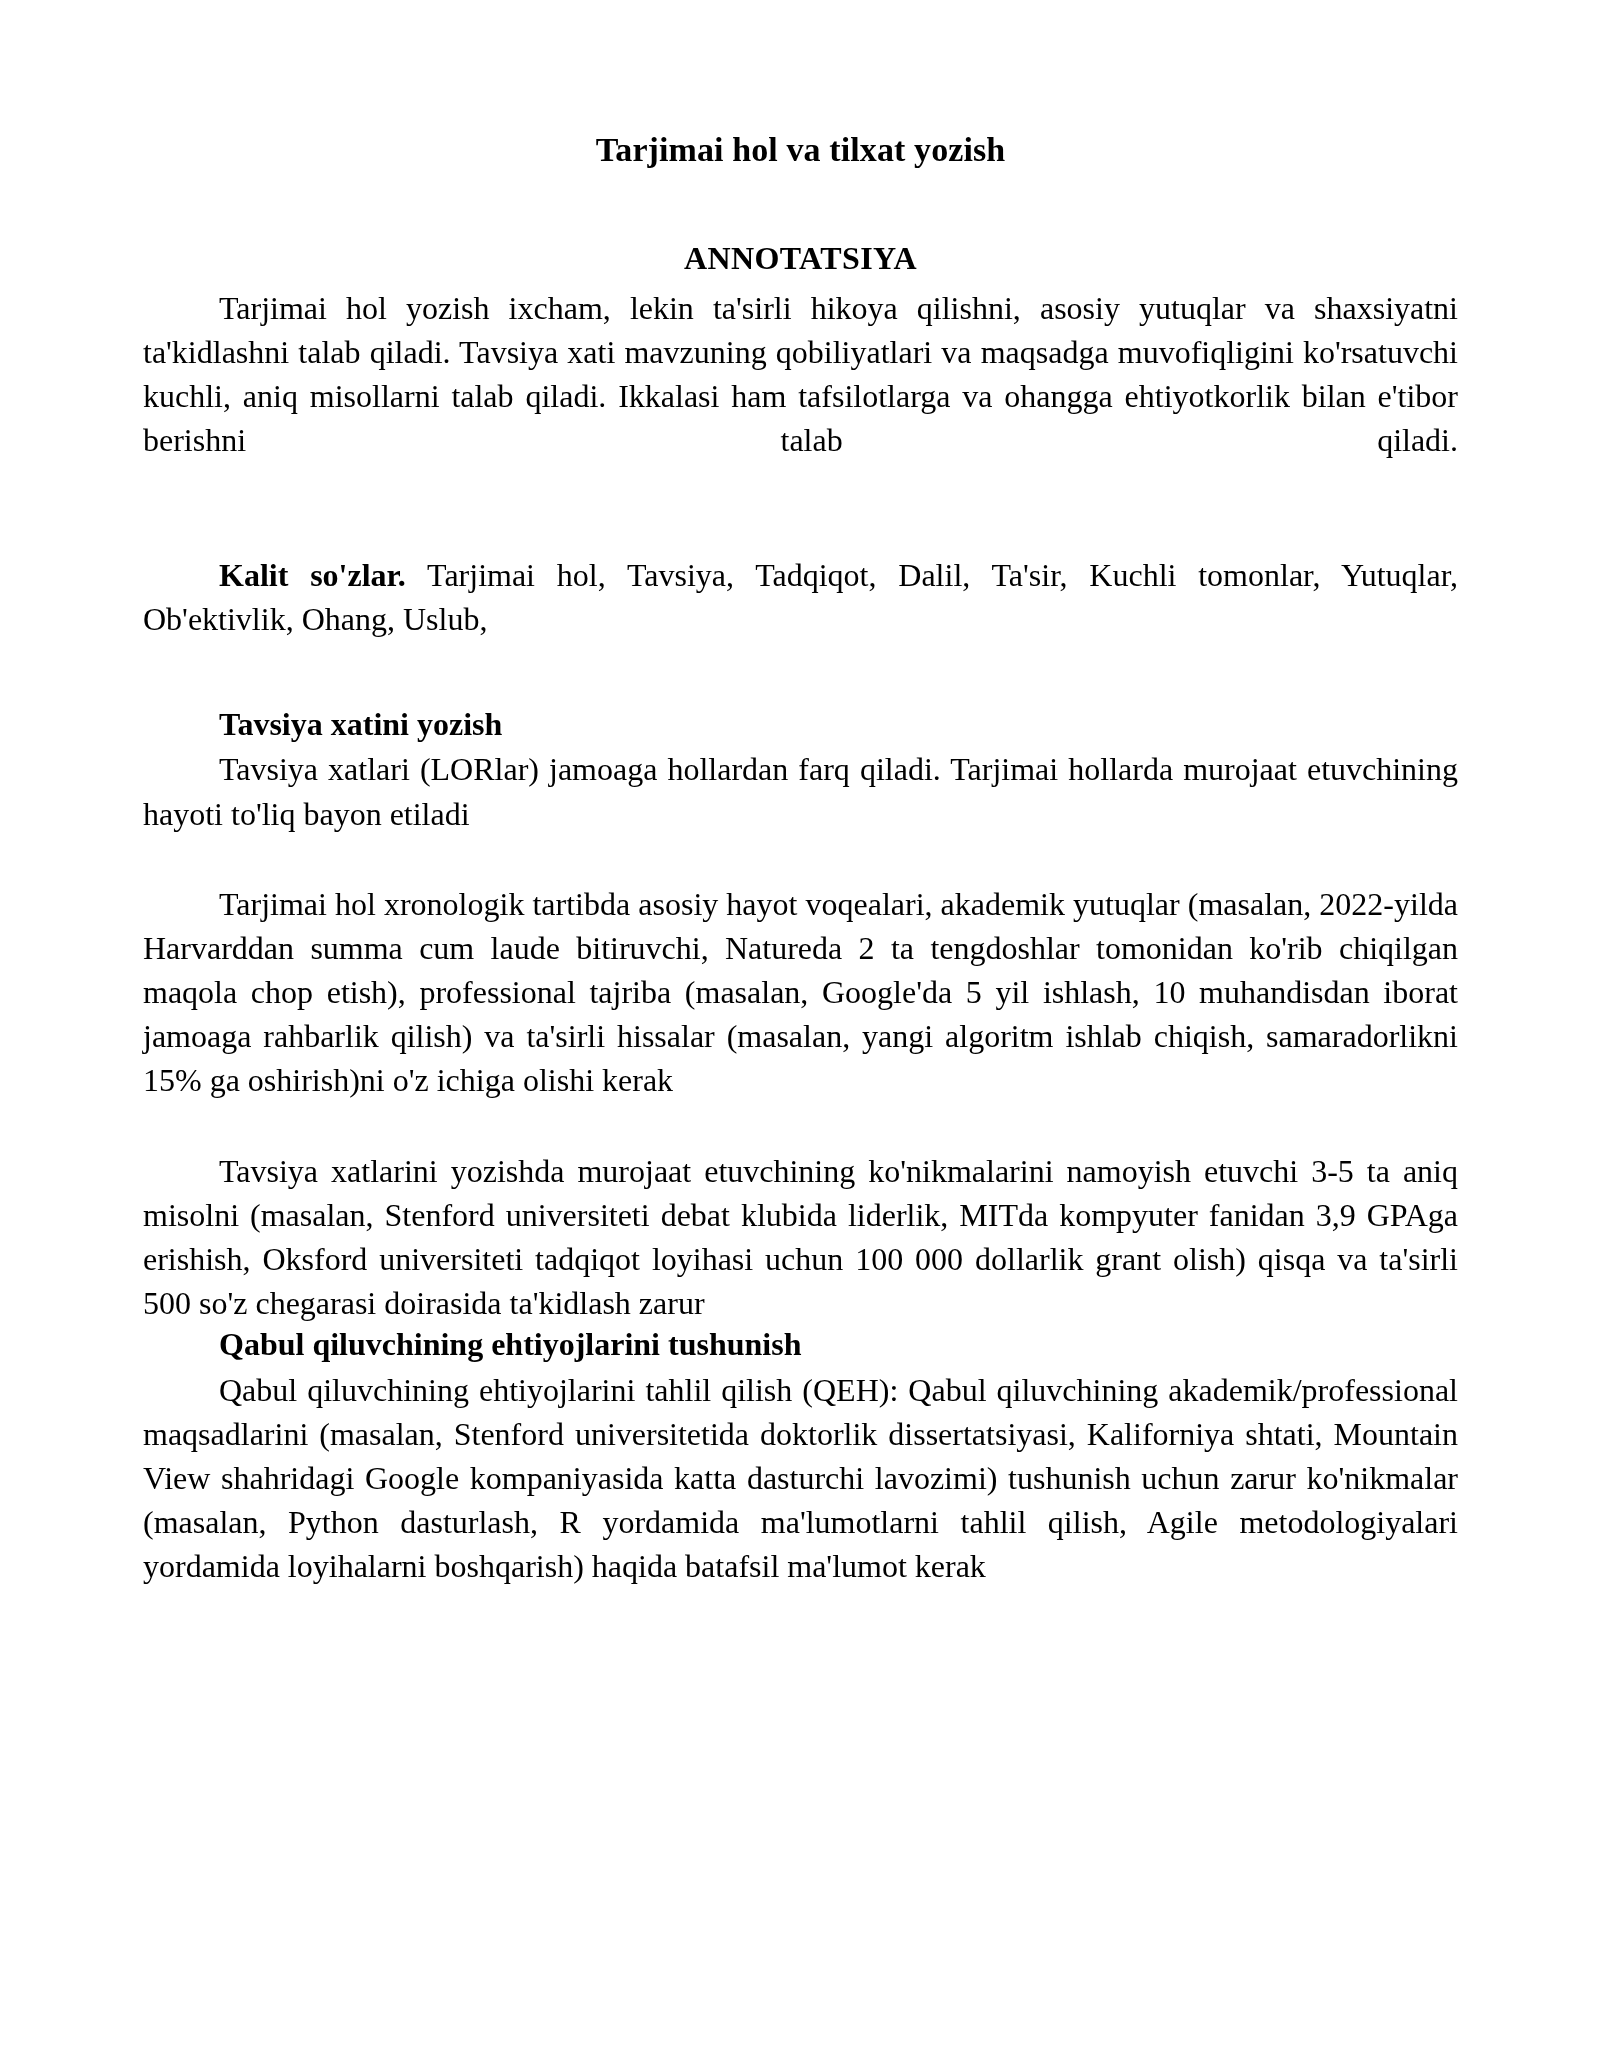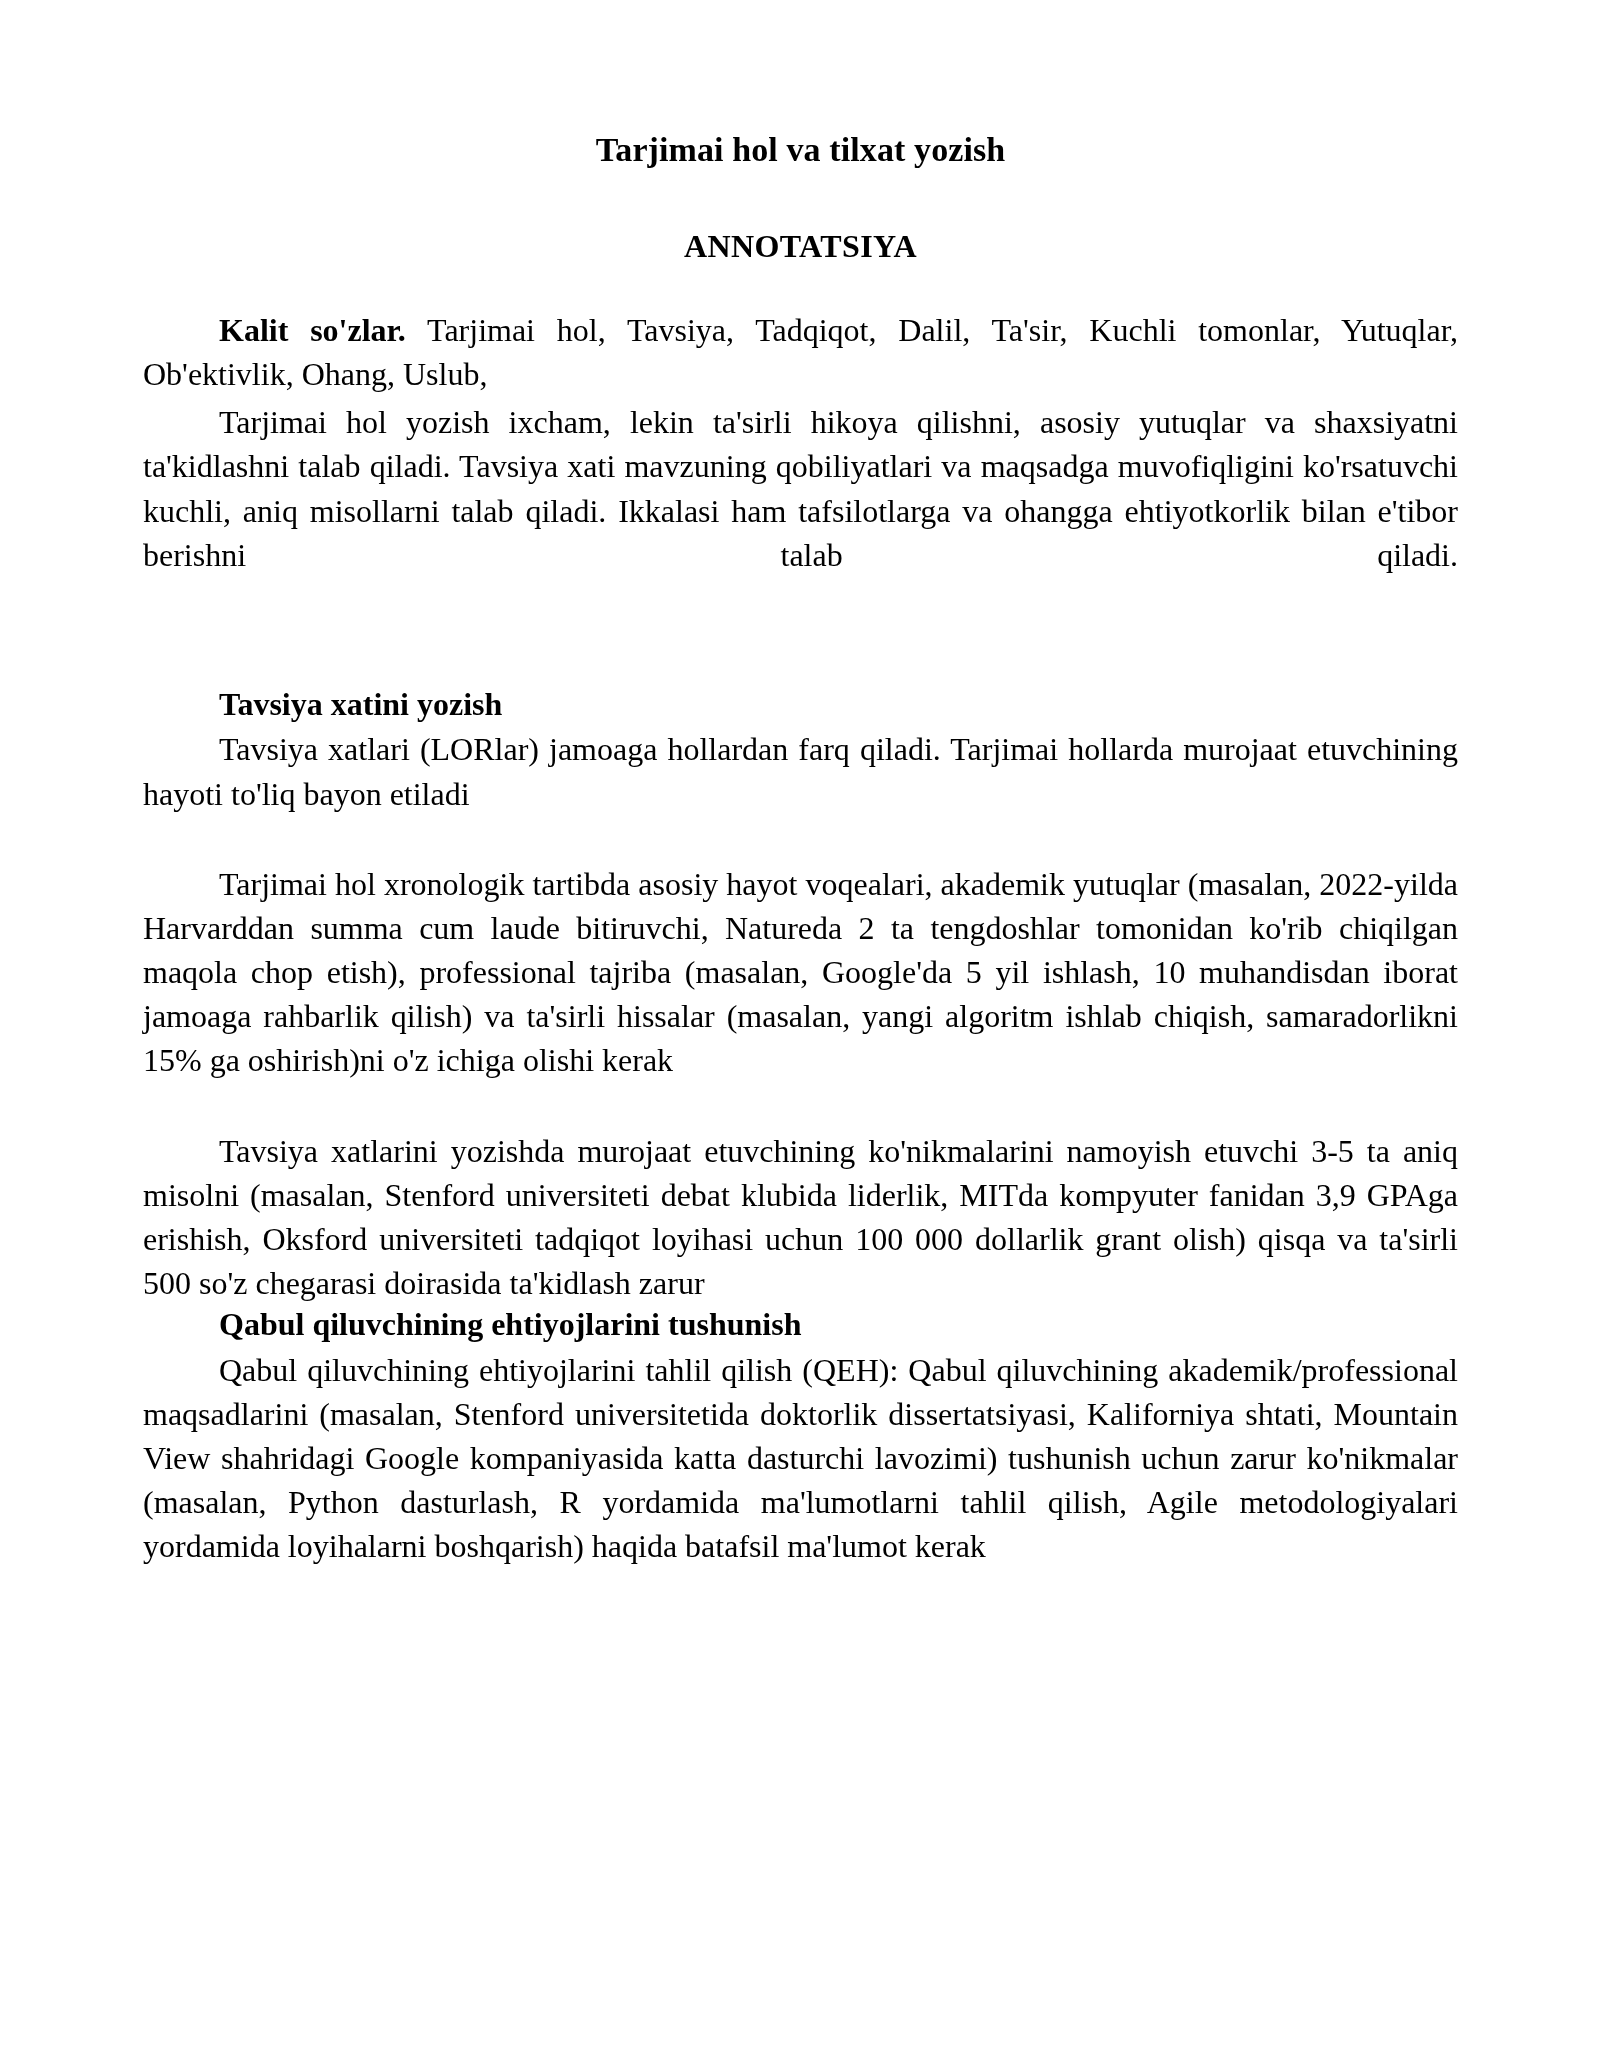--- a/index.html
+++ b/index.html
@@ -50,21 +50,21 @@
     line-height: 1.0;
     margin: 0;
     padding-top: 56px;
   }
 
   .abstract-heading {
     text-align: center;
     font-size: 32px;
     font-weight: bold;
     line-height: 1.0;
-    margin: 0;
+    margin: 12px;
     padding-top: 63px;
     letter-spacing: 0.4px;
   }
 
   p.body-par {
     font-size: 32px;
     line-height: 1.38;
     text-align: justify;
     text-justify: inter-word;
     margin: 0;
@@ -109,23 +109,23 @@
 <body>
 
 <div class="page">
   <div class="content">
 
     <h1 class="doc-title">Tarjimai hol va tilxat yozish</h1>
 
 
     <div class="abstract-heading">ANNOTATSIYA</div>
 
+    <p class="body-par tight force-justify">Tarjimai hol yozish ixcham, lekin ta'sirli hikoya qilishni, asosiy yutuqlar va shaxsiyatni ta'kidlashni talab qiladi. Tavsiya xati mavzuning qobiliyatlari va maqsadga muvofiqligini ko'rsatuvchi kuchli, aniq misollarni talab qiladi. Ikkalasi ham tafsilotlarga va ohangga ehtiyotkorlik bilan e'tibor berishni talab qiladi.</p>
+
     <p class="body-par gap-md"><span class="kw-label">Kalit so'zlar.</span><span> Tarjimai hol, Tavsiya, Tadqiqot, Dalil, Ta'sir, Kuchli tomonlar, Yutuqlar, Ob'ektivlik, Ohang, Uslub,</span></p>
-
-    <p class="body-par tight force-justify">Tarjimai hol yozish ixcham, lekin ta'sirli hikoya qilishni, asosiy yutuqlar va shaxsiyatni ta'kidlashni talab qiladi. Tavsiya xati mavzuning qobiliyatlari va maqsadga muvofiqligini ko'rsatuvchi kuchli, aniq misollarni talab qiladi. Ikkalasi ham tafsilotlarga va ohangga ehtiyotkorlik bilan e'tibor berishni talab qiladi.</p>
 
     <div class="spacer-xl"></div>
 
     <h2 class="section-heading sec-gap-1">Tavsiya xatini yozish</h2>
 
     <p class="body-par tight">Tavsiya xatlari (LORlar) jamoaga hollardan farq qiladi. Tarjimai hollarda murojaat etuvchining hayoti to'liq bayon etiladi</p>
 
     <p class="body-par gap-md">Tarjimai hol xronologik tartibda asosiy hayot voqealari, akademik yutuqlar (masalan, 2022-yilda Harvarddan summa cum laude bitiruvchi, Natureda 2 ta tengdoshlar tomonidan ko'rib chiqilgan maqola chop etish), professional tajriba (masalan, Google'da 5 yil ishlash, 10 muhandisdan iborat jamoaga rahbarlik qilish) va ta'sirli hissalar (masalan, yangi algoritm ishlab chiqish, samaradorlikni 15% ga oshirish)ni o'z ichiga olishi kerak</p>
 
     <p class="body-par gap-md">Tavsiya xatlarini yozishda murojaat etuvchining ko'nikmalarini namoyish etuvchi 3-5 ta aniq misolni (masalan, Stenford universiteti debat klubida liderlik, MITda kompyuter fanidan 3,9 GPAga erishish, Oksford universiteti tadqiqot loyihasi uchun 100 000 dollarlik grant olish) qisqa va ta'sirli 500 so'z chegarasi doirasida ta'kidlash zarur</p>

